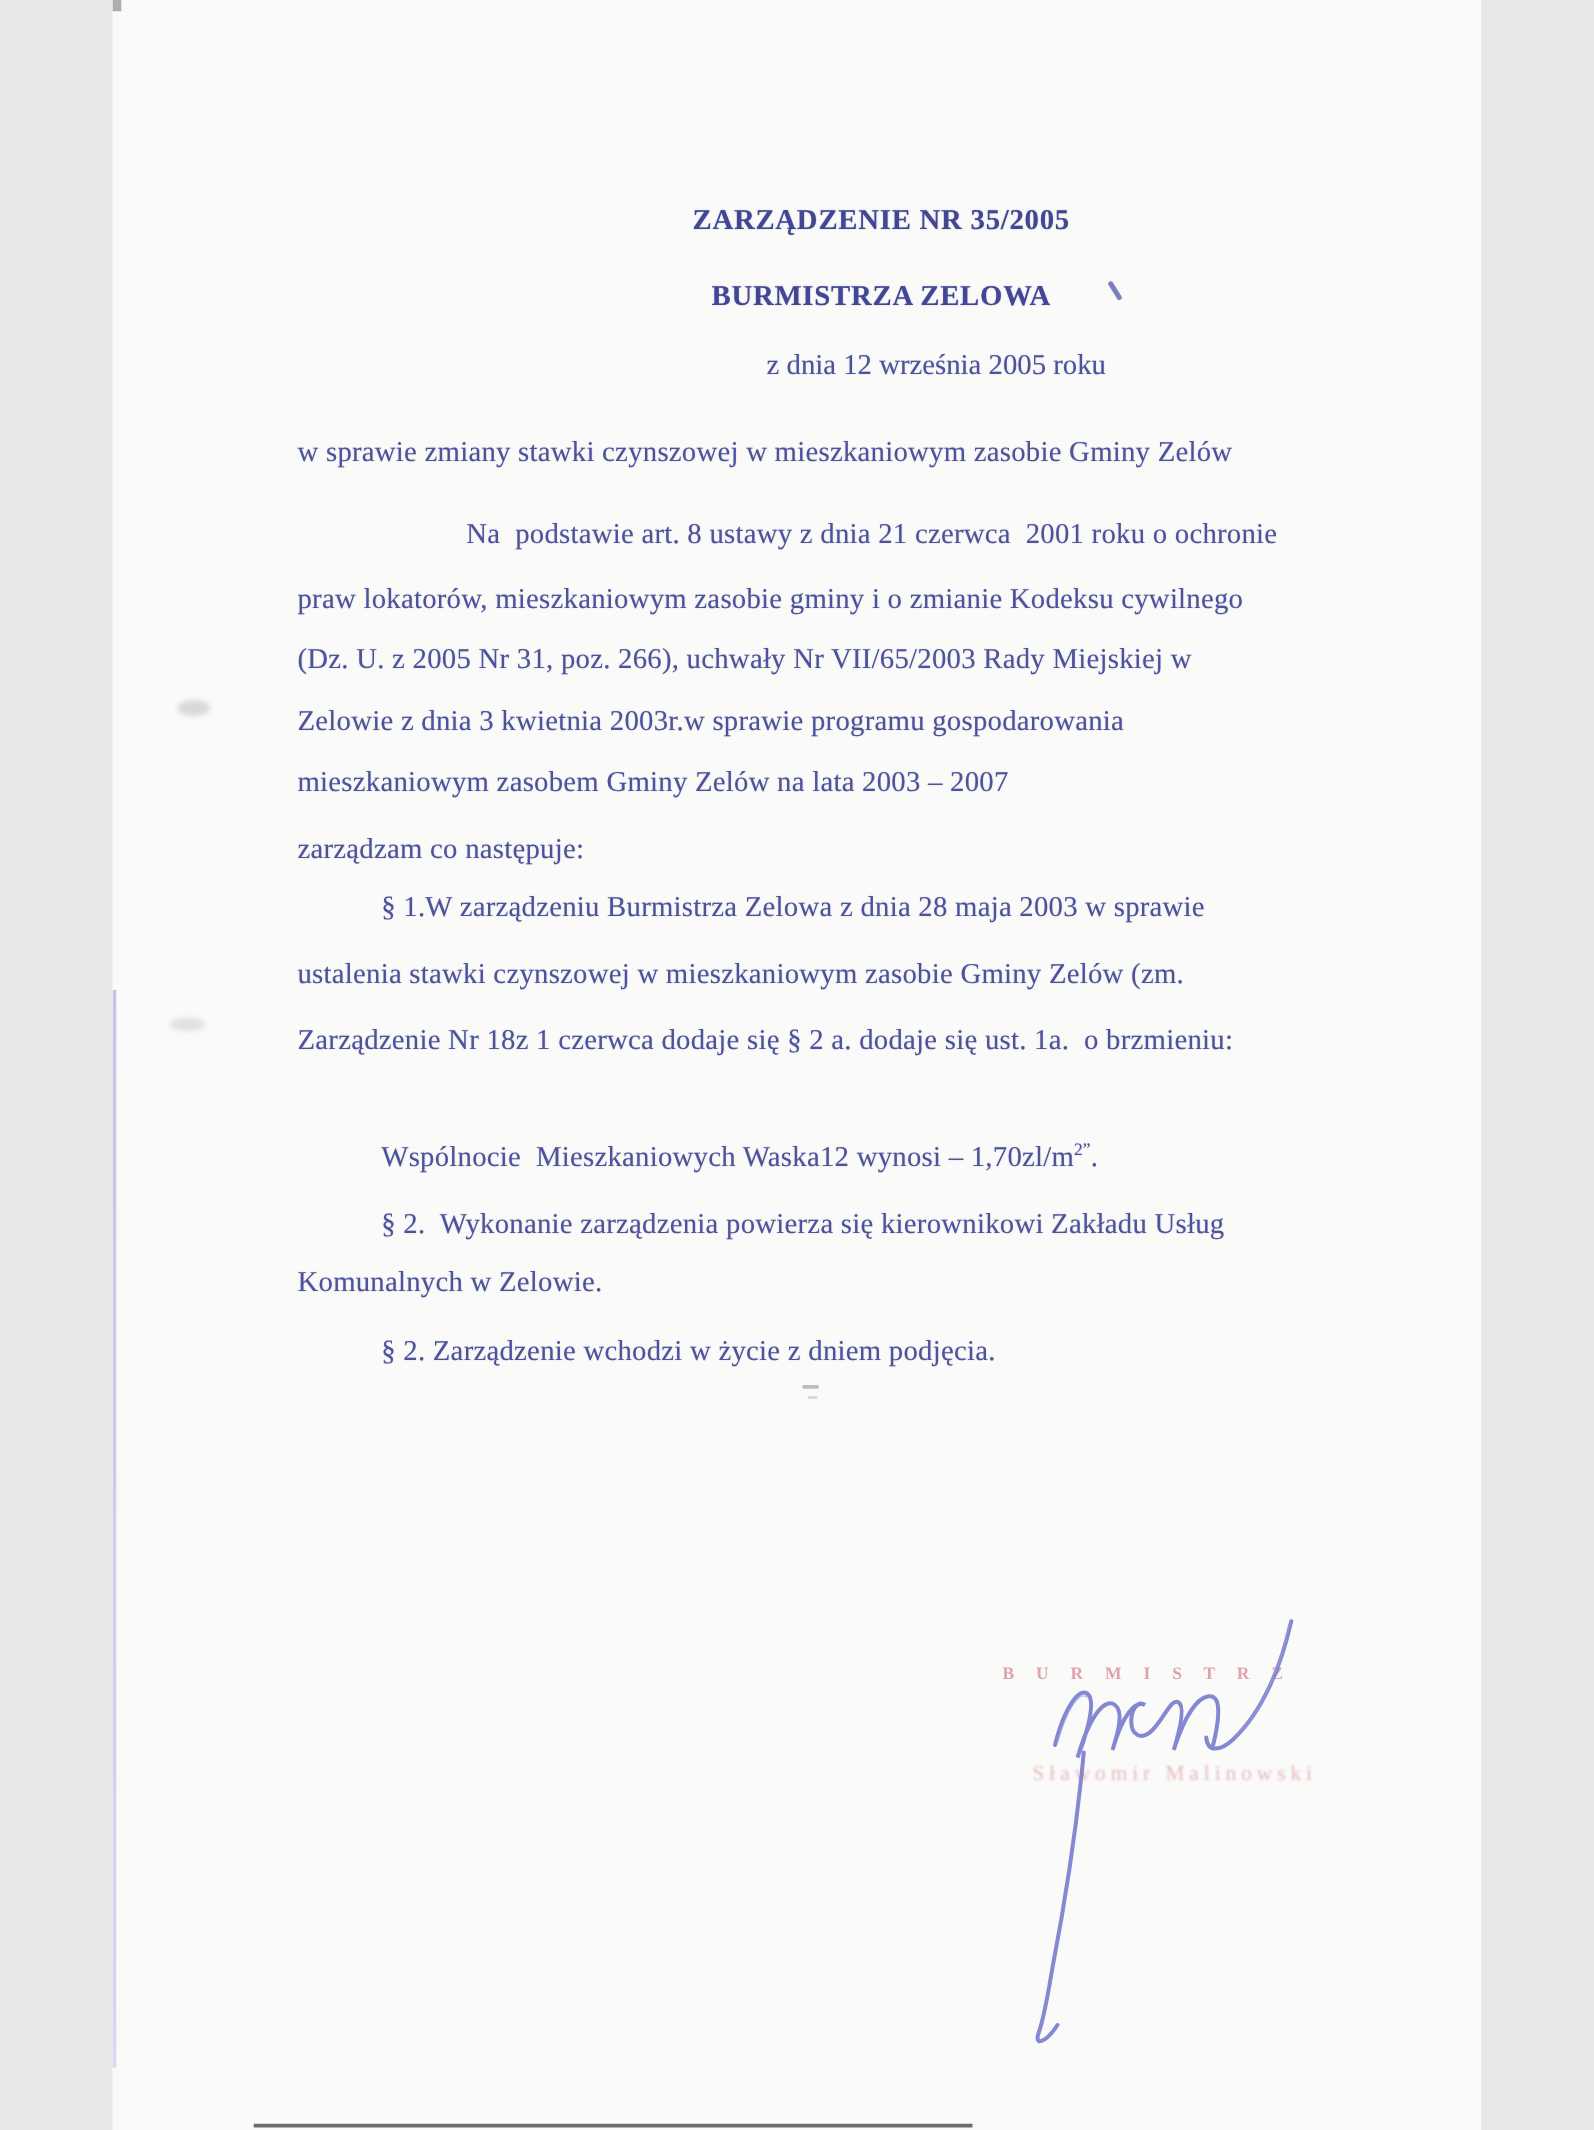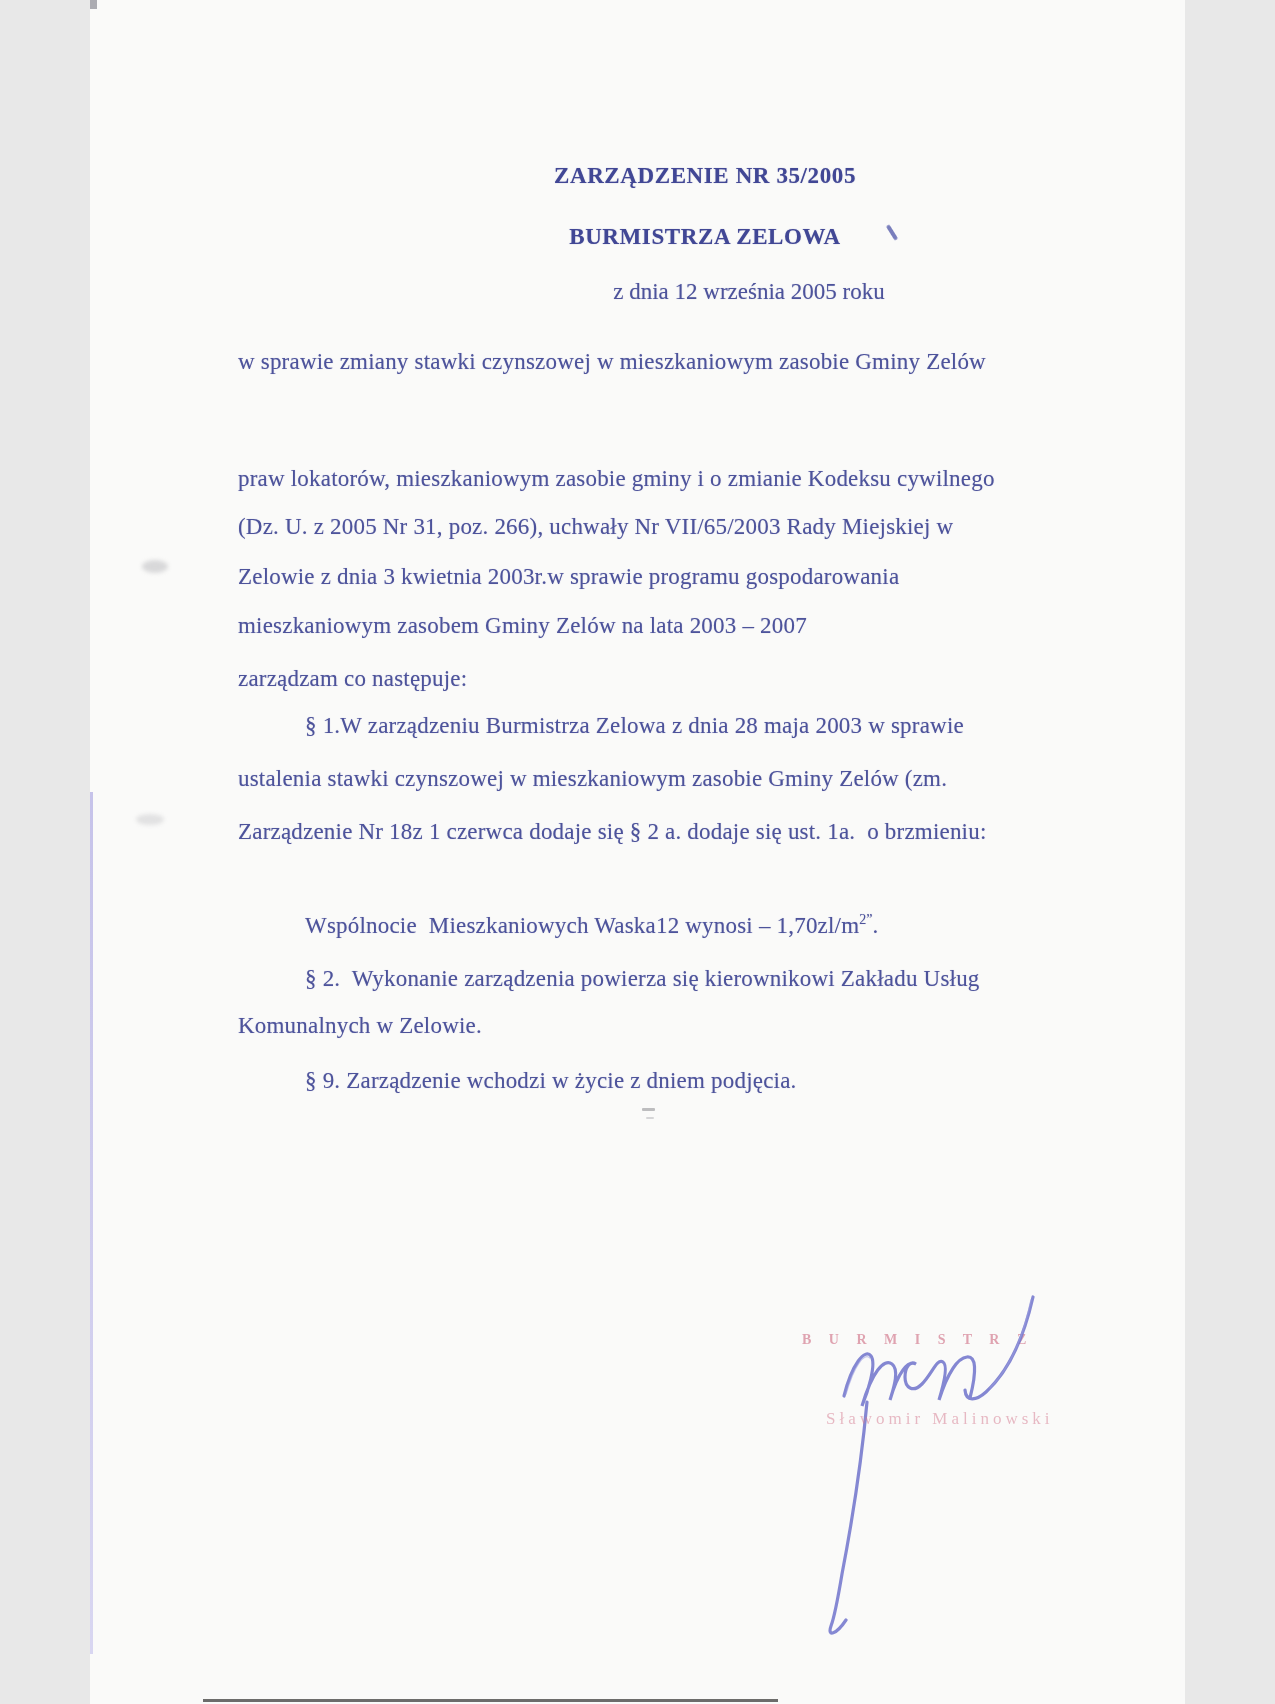--- a/index.html
+++ b/index.html
@@ -55,35 +55,36 @@
 </head>
 <body>
 
 <div class="page">
 
   <div class="centered-block title" style="top:163px">ZARZĄDZENIE NR 35/2005</div>
   <div class="centered-block title" style="top:224px">BURMISTRZA ZELOWA</div>
   <div class="centered-block date-line" style="top:279px">z dnia 12 września 2005 roku</div>
   <div class="line" style="left:148px;top:349px">w sprawie zmiany stawki czynszowej w mieszkaniowym zasobie Gminy Zelów</div>
 
+  <div class="line" style="left:283px;top:414px">Na  podstawie art. 8 ustawy z dnia 21 czerwca  2001 roku o ochronie</div>
   <div class="line" style="left:148px;top:466px">praw lokatorów, mieszkaniowym zasobie gminy i o zmianie Kodeksu cywilnego</div>
   <div class="line" style="left:148px;top:514px">(Dz. U. z 2005 Nr 31, poz. 266), uchwały Nr VII/65/2003 Rady Miejskiej w</div>
   <div class="line" style="left:148px;top:564px">Zelowie z dnia 3 kwietnia 2003r.w sprawie programu gospodarowania</div>
   <div class="line" style="left:148px;top:613px">mieszkaniowym zasobem Gminy Zelów na lata 2003 – 2007</div>
   <div class="line" style="left:148px;top:666px">zarządzam co następuje:</div>
 
   <div class="line" style="left:215px;top:713px">§ 1.W zarządzeniu Burmistrza Zelowa z dnia 28 maja 2003 w sprawie</div>
   <div class="line" style="left:148px;top:766px">ustalenia stawki czynszowej w mieszkaniowym zasobie Gminy Zelów (zm.</div>
   <div class="line" style="left:148px;top:819px">Zarządzenie Nr 18z 1 czerwca dodaje się § 2 a. dodaje się ust. 1a.  o brzmieniu:</div>
   <div class="line" style="left:215px;top:913px"><span>Wspólnocie  Mieszkaniowych Waska12 wynosi – 1,70zl/m</span><span class="sup">2”</span><span>.</span></div>
 
   <div class="line" style="left:215px;top:966px">§ 2.  Wykonanie zarządzenia powierza się kierownikowi Zakładu Usług</div>
   <div class="line" style="left:148px;top:1013px">Komunalnych w Zelowie.</div>
 
-  <div class="line" style="left:215px;top:1068px">§ 9. Zarządzenie wchodzi w życie z dniem podjęcia.</div>
+  <div class="line" style="left:215px;top:1068px">§ 2. Zarządzenie wchodzi w życie z dniem podjęcia.</div>
 
   <div class="stamp-title">B U R M I S T R Z</div>
 
   <svg class="sig-svg" width="300" height="380" viewBox="0 0 300 380">
     <g fill="none" stroke="#7478cd" stroke-width="3.2" stroke-linecap="round" opacity="0.88">
 
       <path d="M253,37 C246,68 232,108 206,132 C196,141 186,142 185,130"></path>
 
       <path d="M64,136 C72,104 85,88 91,96 C97,104 87,134 82,146
                C92,112 104,98 112,104 C120,110 113,130 110,140

